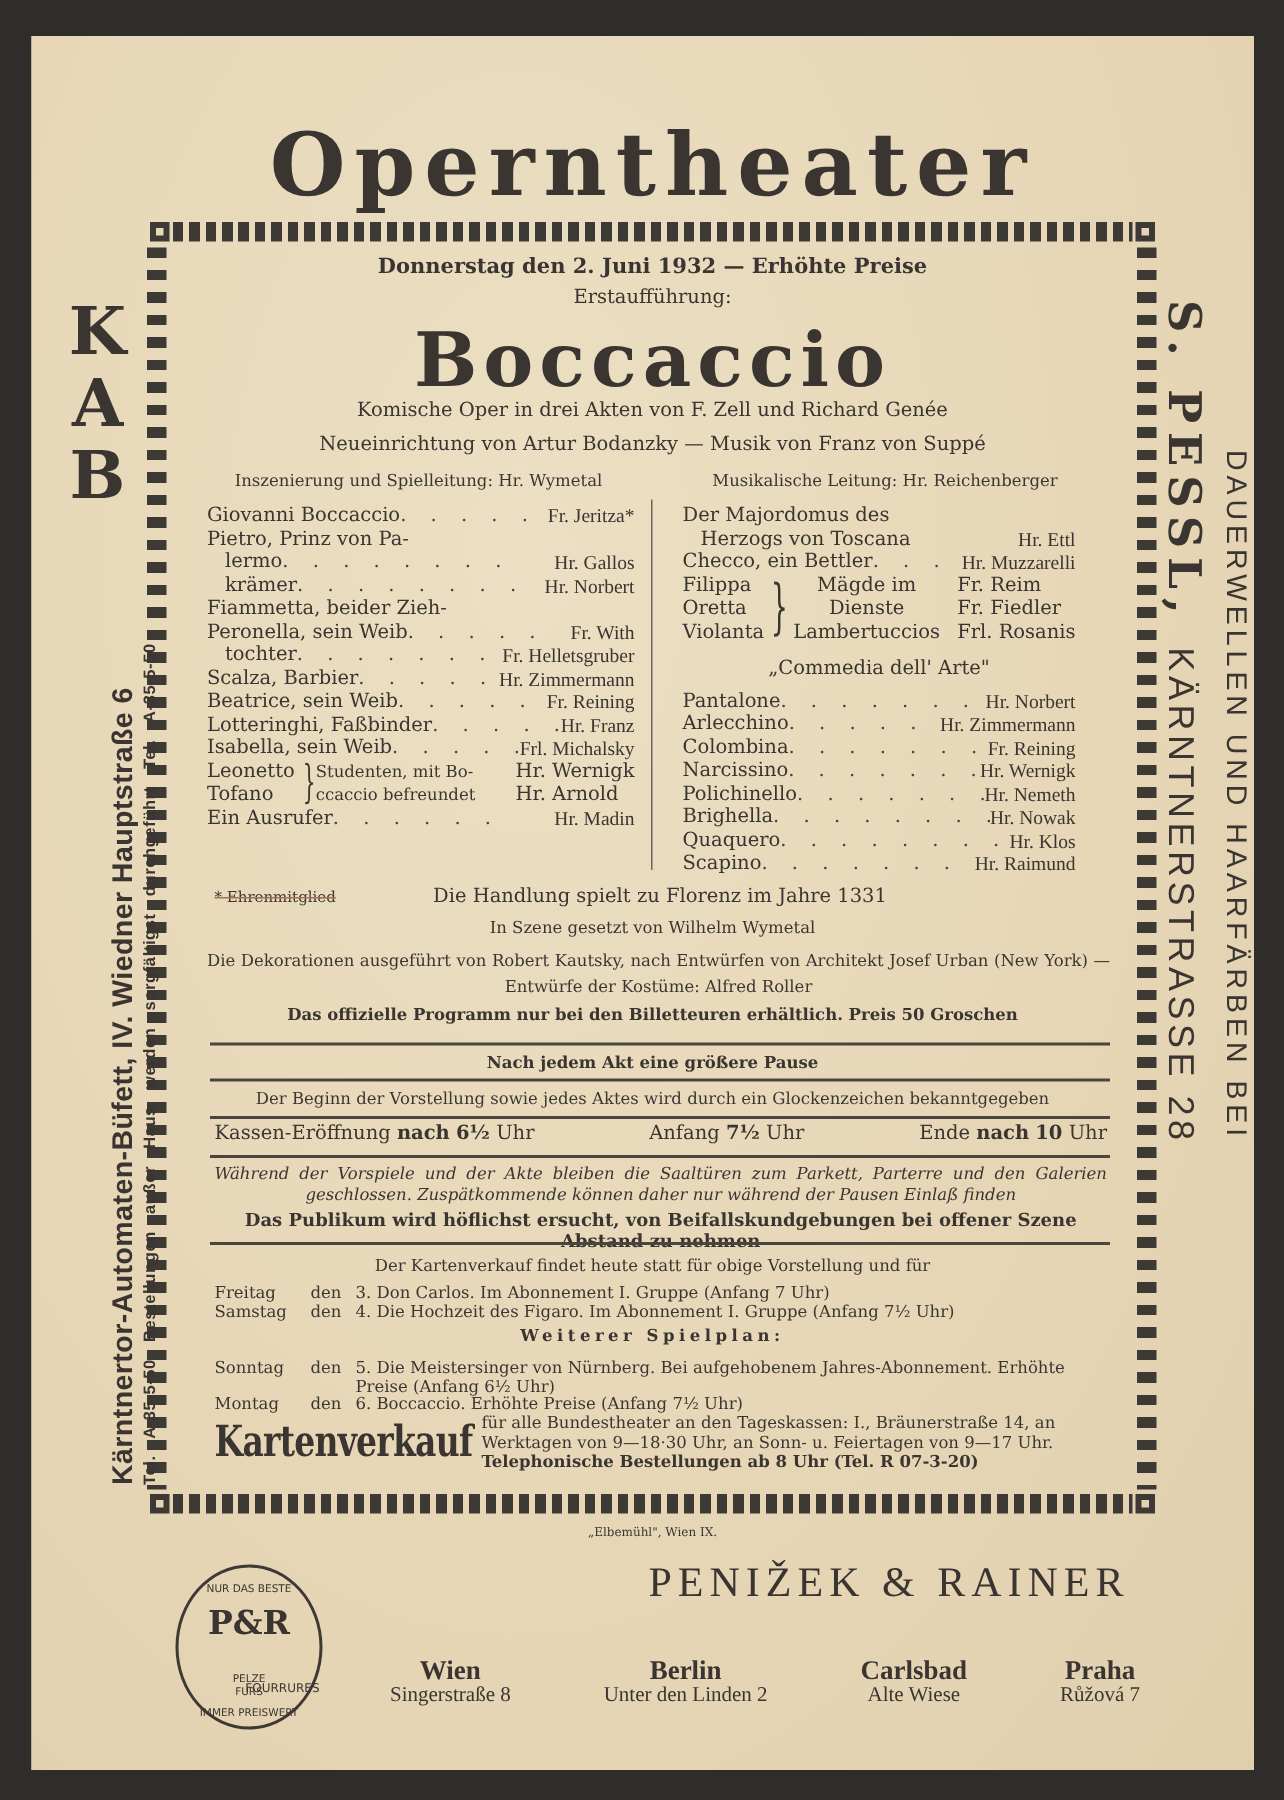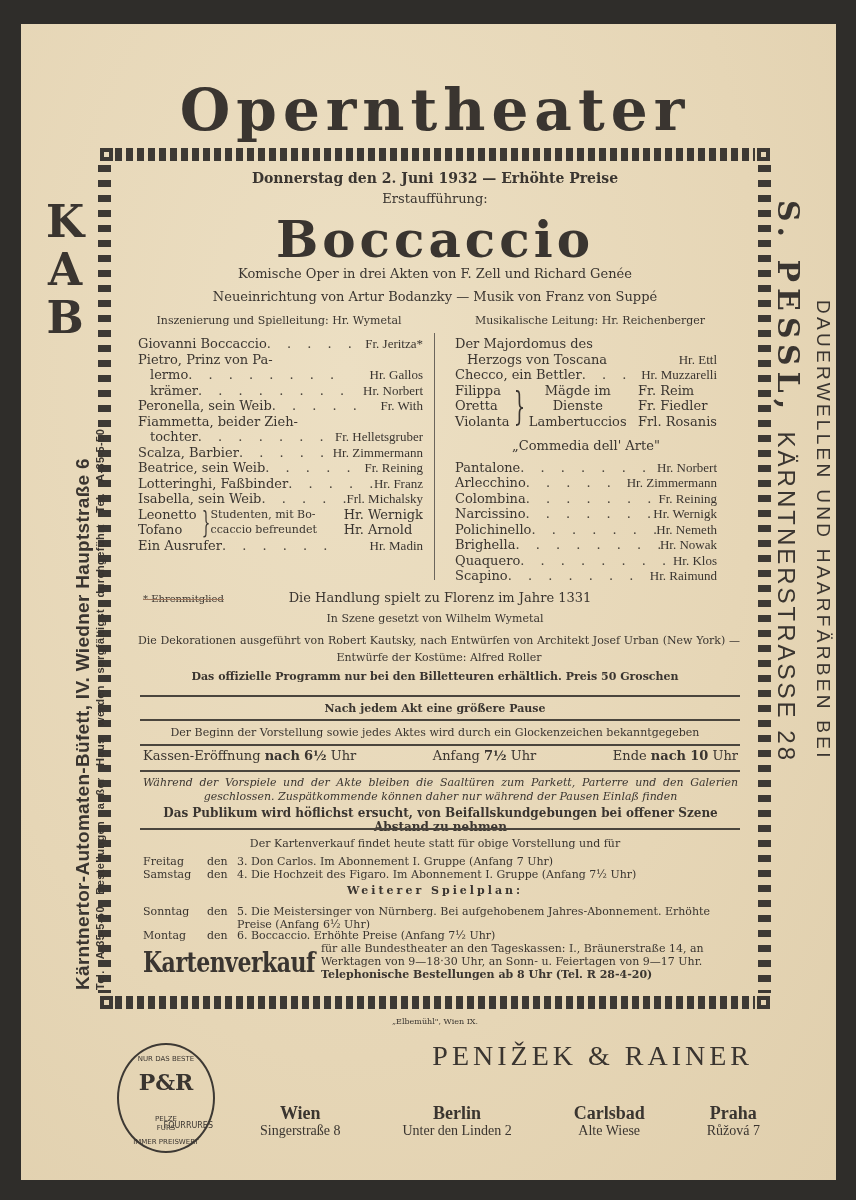--- a/index.html
+++ b/index.html
@@ -163,26 +163,26 @@
       <span class="cast-role">lermo</span>
       <span class="cast-dots">. . . . . . . .</span>
       <span class="cast-actor">Hr. Gallos</span>
     </div>
   <div class="cast-row indent">
       <span class="cast-role">krämer</span>
       <span class="cast-dots">. . . . . . . .</span>
       <span class="cast-actor">Hr. Norbert</span>
     </div>
   <div class="cast-row">
+      <span class="cast-role">Fiammetta, beider Zieh-</span>
+    </div>
+  <div class="cast-row">
       <span class="cast-role">Peronella, sein Weib</span>
       <span class="cast-dots">. . . . .</span>
       <span class="cast-actor">Fr. With</span>
-    </div>
-  <div class="cast-row">
-      <span class="cast-role">Fiammetta, beider Zieh-</span>
     </div>
   <div class="cast-row indent">
       <span class="cast-role">tochter</span>
       <span class="cast-dots">. . . . . . . .</span>
       <span class="cast-actor">Fr. Helletsgruber</span>
     </div>
   <div class="cast-row">
       <span class="cast-role">Scalza, Barbier</span>
       <span class="cast-dots">. . . . . . .</span>
       <span class="cast-actor">Hr. Zimmermann</span>
@@ -342,21 +342,21 @@
 <div class="sched" style="top:929px;">
     <span class="day">Montag</span>
     <span class="den">den</span>
     <span class="txt">6. Boccaccio. Erhöhte Preise (Anfang 7½ Uhr)</span>
   </div>
 
 <div class="boxoffice">
   <span class="boxoffice-label">Kartenverkauf</span>
   <div class="boxoffice-text">
     <span>für alle Bundestheater an den Tageskassen: I., Bräunerstraße 14, an Werktagen von 9—18·30 Uhr, an Sonn- u. Feiertagen von 9—17 Uhr.</span>
-    <b>Telephonische Bestellungen ab 8 Uhr (Tel. R 28-4-20)</b>
+    <b>Telephonische Bestellungen ab 8 Uhr (Tel. R 07-3-20)</b>
   </div>
 </div>
 
 <div class="printer">„Elbemühl", Wien IX.</div>
 
 <div class="vert-left">
   <div class="kab">
     <div>K</div>
     <div>A</div>
     <div>B</div>

